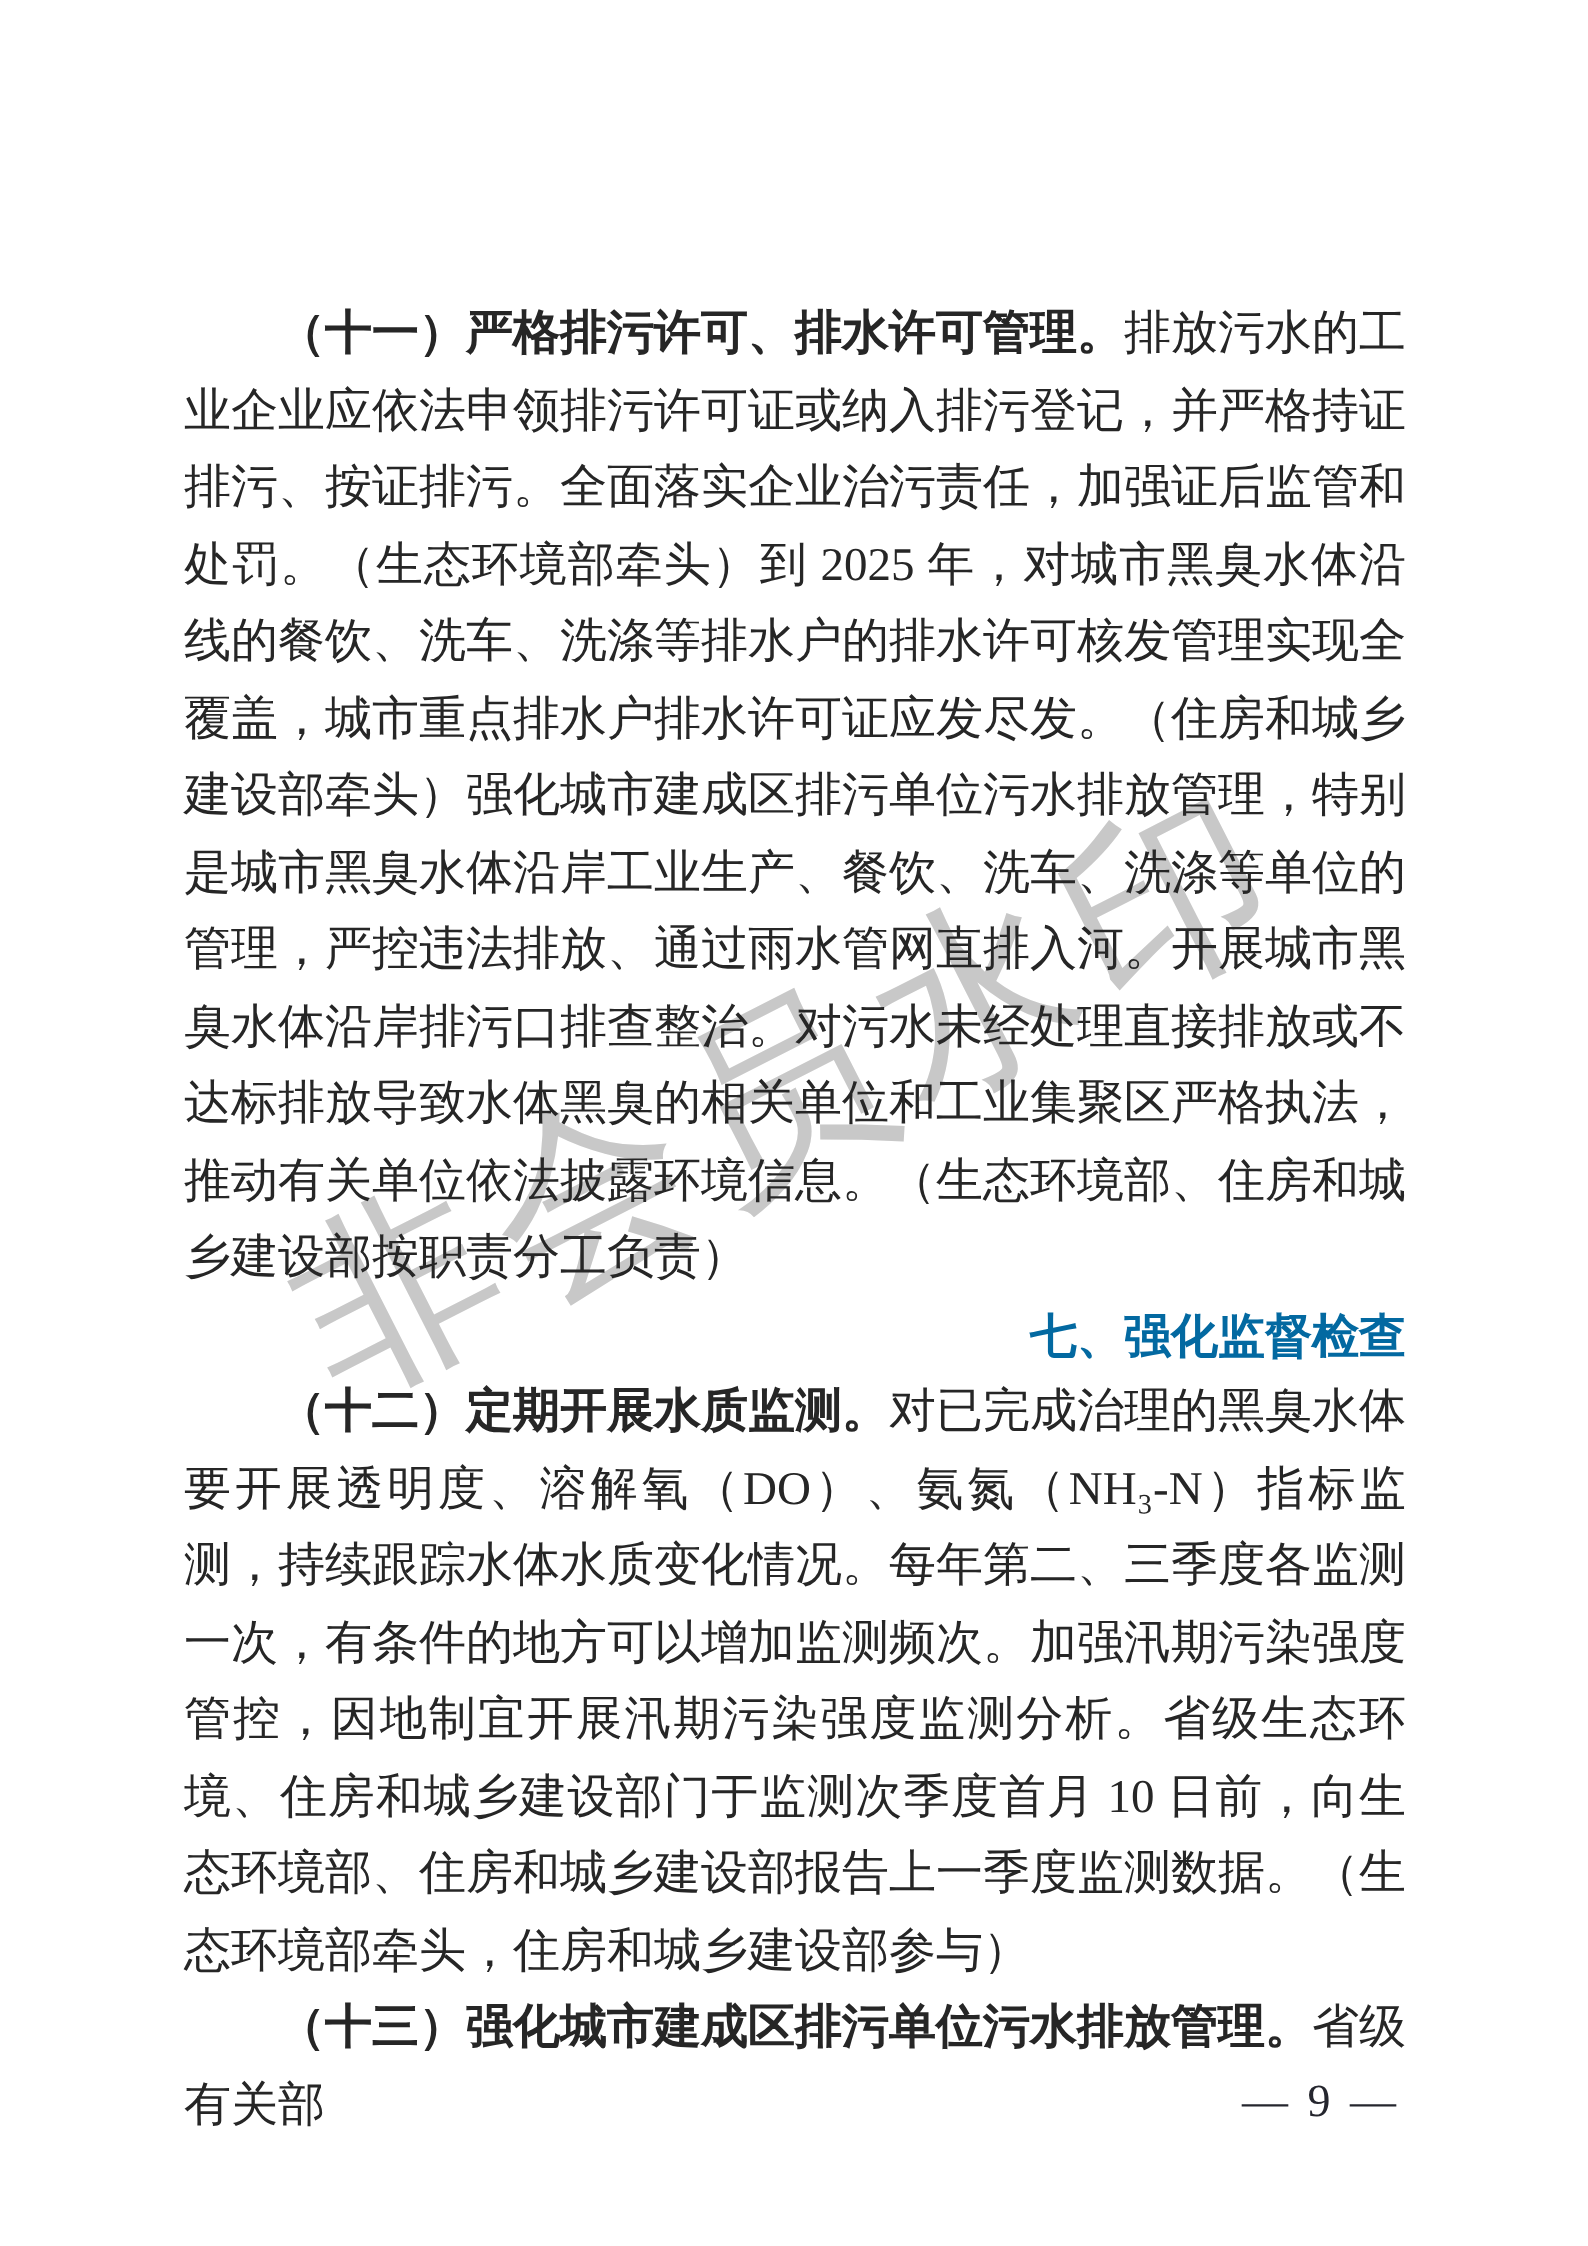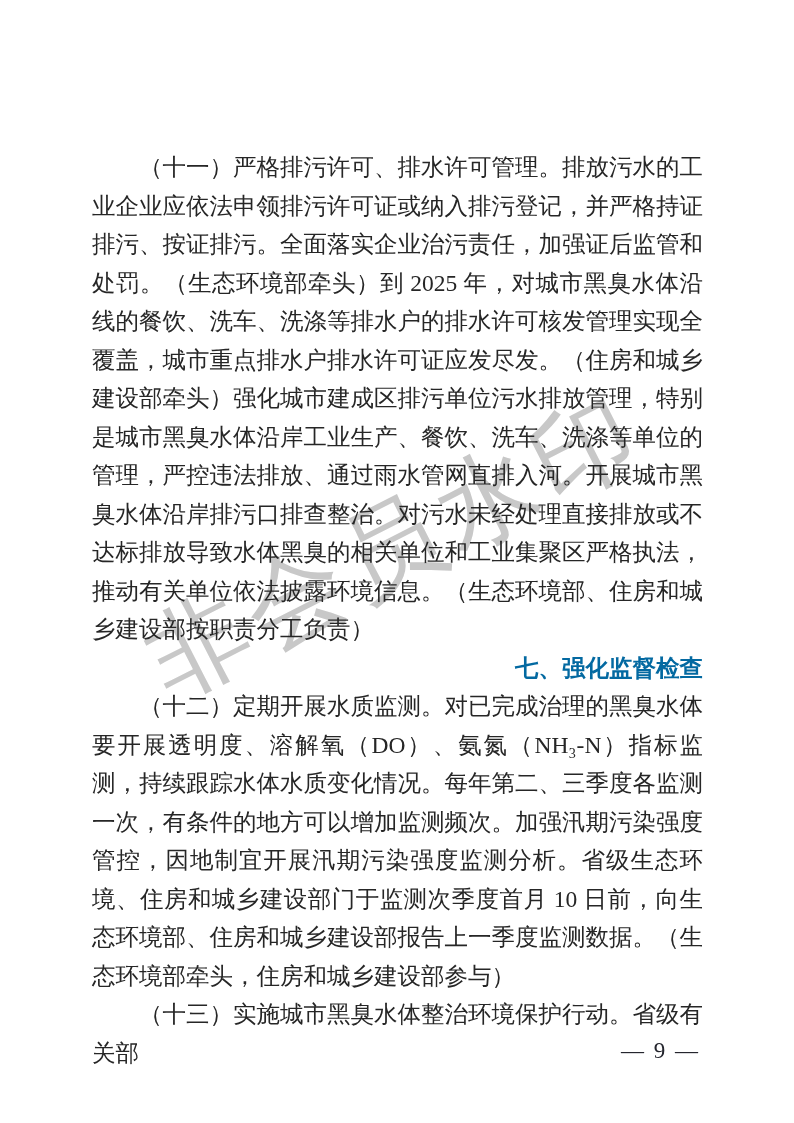--- a/index.html
+++ b/index.html
@@ -46,21 +46,21 @@
     text-align: justify;
     text-justify: inter-character;
   }
 
   .para {
     margin: 0;
     text-indent: 2em;
   }
 
   .seg-lead {            
-    font-weight: normal;
+    font-weight: bold;
   }
 
   .seg-note {            
   }
 
   .heading {             
     margin: 0;
     text-indent: 2em;
     font-family: "Liberation Sans", sans-serif;
     font-weight: bold;
@@ -89,19 +89,19 @@
   <div class="watermark">非会员水印</div>
 
   <main class="content">
 
     <p class="para"><span class="seg-lead">（十一）严格排污许可、排水许可管理。</span><span>排放污水的工业企业应依法申领排污许可证或纳入排污登记，并严格持证排污、按证排污。全面落实企业治污责任，加强证后监管和处罚。</span><span class="seg-note">（生态环境部牵头）</span><span>到 2025 年，对城市黑臭水体沿线的餐饮、洗车、洗涤等排水户的排水许可核发管理实现全覆盖，城市重点排水户排水许可证应发尽发。</span><span class="seg-note">（住房和城乡建设部牵头）</span><span>强化城市建成区排污单位污水排放管理，特别是城市黑臭水体沿岸工业生产、餐饮、洗车、洗涤等单位的管理，严控违法排放、通过雨水管网直排入河。开展城市黑臭水体沿岸排污口排查整治。对污水未经处理直接排放或不达标排放导致水体黑臭的相关单位和工业集聚区严格执法，推动有关单位依法披露环境信息。</span><span class="seg-note">（生态环境部、住房和城乡建设部按职责分工负责）</span></p>
 
     <h2 class="heading">七、强化监督检查</h2>
 
     <p class="para"><span class="seg-lead">（十二）定期开展水质监测。</span><span>对已完成治理的黑臭水体要开展透明度、溶解氧（DO）、氨氮（NH₃-N）指标监测，持续跟踪水体水质变化情况。每年第二、三季度各监测一次，有条件的地方可以增加监测频次。加强汛期污染强度管控，因地制宜开展汛期污染强度监测分析。省级生态环境、住房和城乡建设部门于监测次季度首月 10 日前，向生态环境部、住房和城乡建设部报告上一季度监测数据。</span><span class="seg-note">（生态环境部牵头，住房和城乡建设部参与）</span></p>
 
-    <p class="para"><span class="seg-lead">（十三）实施城市黑臭水体整治环境保护行动。</span><span>省级有关部</span></p>
+    <p class="para"><span class="seg-lead">（十三）强化城市建成区排污单位污水排放管理。</span><span>省级有关部</span></p>
 
   </main>
 
   <div class="page-number">— 9 —</div>
 
 </div>
 
 </body></html>

